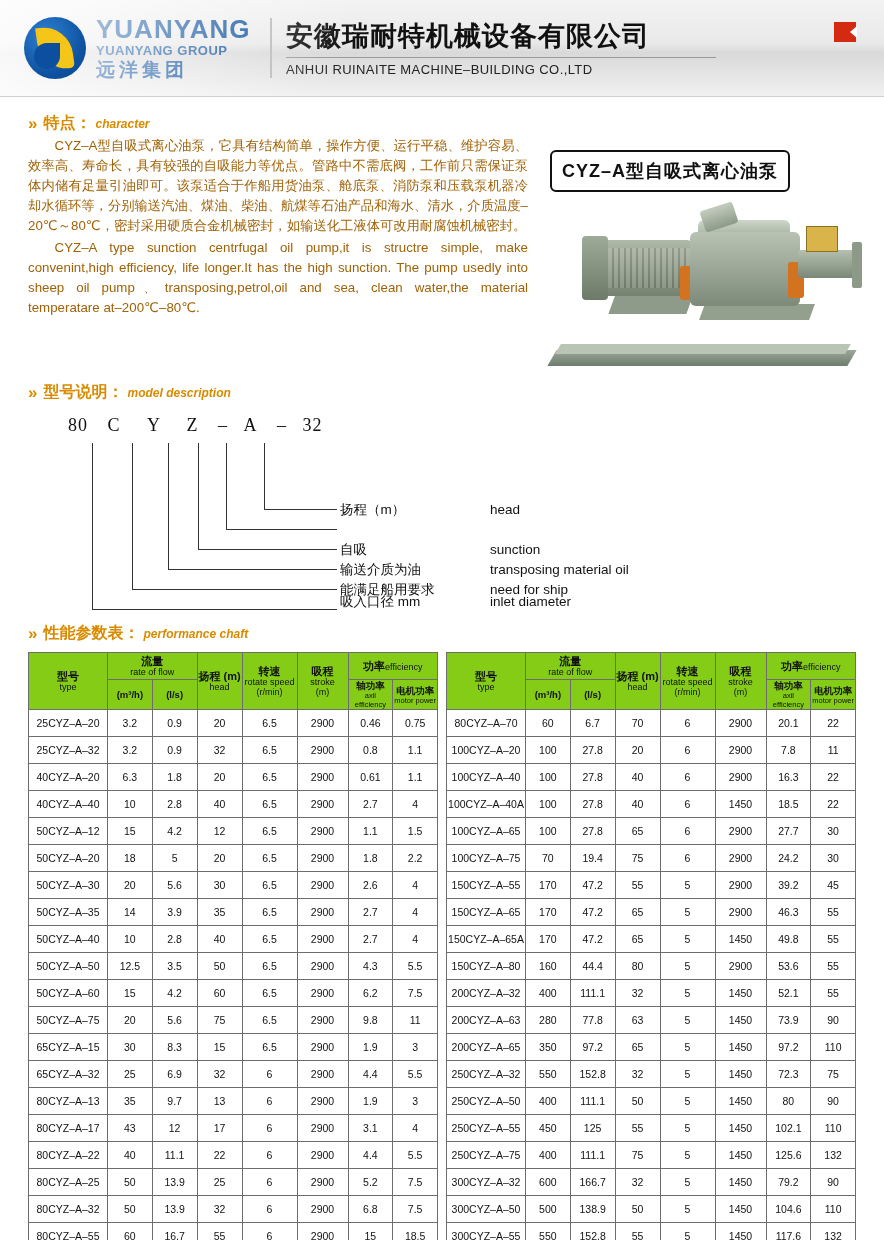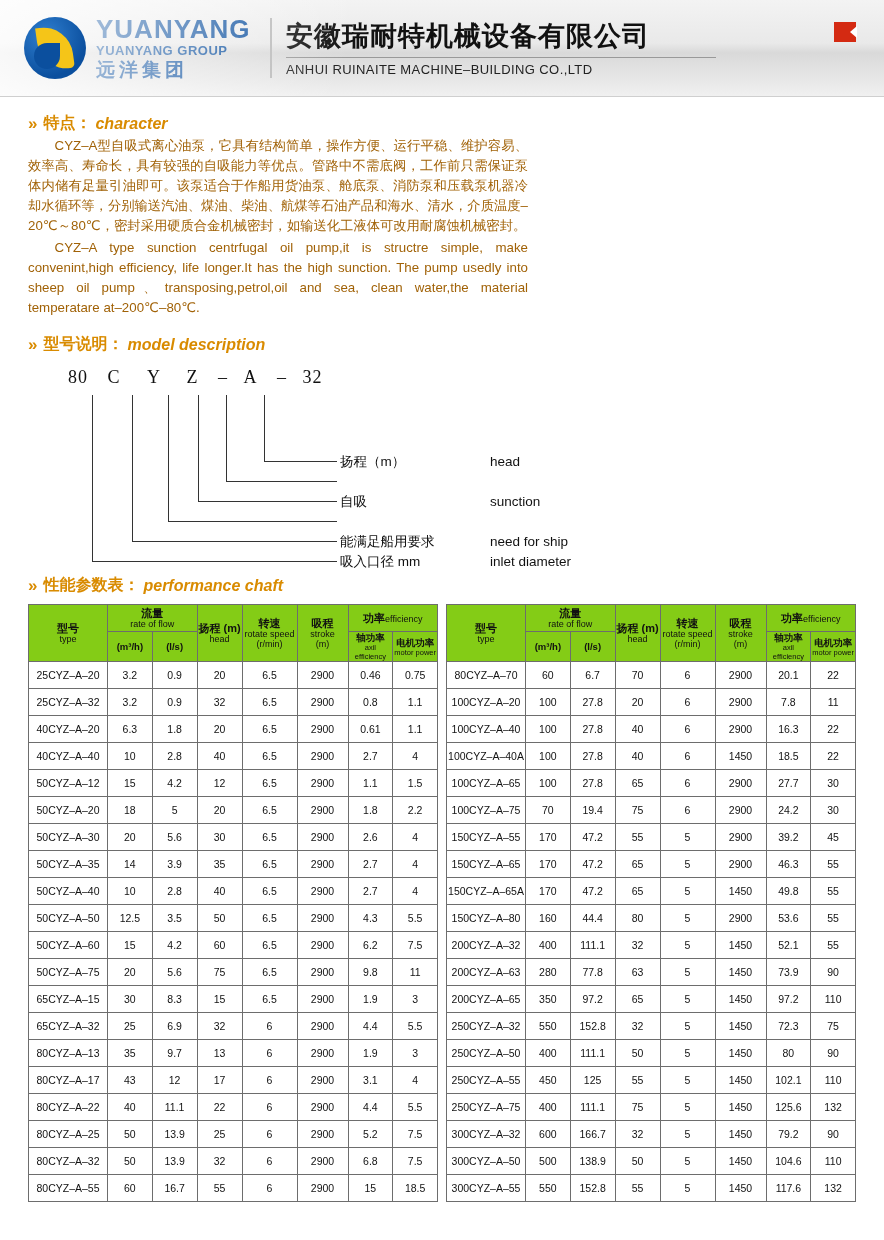--- a/index.html
+++ b/index.html
@@ -75,21 +75,21 @@
     border-top:6px solid transparent;border-bottom:6px solid transparent;border-right:7px solid #fff;
   }
 
   
   .content{padding:0 28px;}
   .sect-head{
     display:flex;align-items:center;margin-top:16px;margin-bottom:2px;
   }
   .chev{color:#d98b00;font-weight:bold;font-size:17px;margin-right:8px;letter-spacing:-2px;}
   .sect-cn{color:#d98b00;font-weight:bold;font-size:16px;}
-  .sect-en{color:#d98b00;font-weight:bold;font-size:16px;font-style:italic;margin-left:4px;}
+  .sect-en{color:#d98b00;font-weight:bold;font-size:12px;font-style:italic;margin-left:4px;}
 
   .para{
     font-size:13.3px;line-height:20px;color:#a16207;text-align:justify;
   }
   .para p{margin:0;text-indent:2em;}
   .para .en-p{text-indent:0;}
 
   .top-flex{display:flex;}
   .top-left{width:500px;flex:0 0 auto;}
   .top-right{flex:1 1 auto;position:relative;}
@@ -236,20 +236,39 @@
     <span class="sect-en">character</span>
   </div>
 
   <div class="top-flex">
     <div class="top-left">
       <div class="para">
         <p>CYZ–A型自吸式离心油泵，它具有结构简单，操作方便、运行平稳、维护容易、效率高、寿命长，具有较强的自吸能力等优点。管路中不需底阀，工作前只需保证泵体内储有足量引油即可。该泵适合于作船用货油泵、舱底泵、消防泵和压载泵机器冷却水循环等，分别输送汽油、煤油、柴油、航煤等石油产品和海水、清水，介质温度–20℃～80℃，密封采用硬质合金机械密封，如输送化工液体可改用耐腐蚀机械密封。</p>
         <p class="en-p" style="text-indent:2em;margin-top:2px;">CYZ–A type sunction centrfugal oil pump,it is structre simple, make convenint,high efficiency, life longer.It has the high sunction. The pump usedly into sheep oil pump、transposing,petrol,oil and sea, clean water,the material temperatare at–200℃–80℃.</p>
       </div>
     </div>
+    <div class="top-right">
+      <div class="prod-title">CYZ–A型自吸式离心油泵</div>
+      <div class="pump">
+        <div class="base"></div>
+          <div class="base2"></div>
+        <div class="legL"></div>
+          <div class="legR"></div>
+        <div class="motor"></div>
+          <div class="fan"></div>
+        <div class="coupling"></div>
+        <div class="bodytop"></div>
+          <div class="body"></div>
+        <div class="inlet"></div>
+        <div class="coupling2"></div>
+        <div class="outpipe"></div>
+          <div class="flange"></div>
+        <div class="plate"></div>
+      </div>
+    </div>
   </div>
 
   <div class="sect-head">
     <span class="chev">»</span>
     <span class="sect-cn">型号说明：</span>
     <span class="sect-en">model description</span>
   </div>
 
   <div class="model-wrap">
     <div class="model-code">
@@ -269,24 +288,27 @@
     <div class="leader" style="left:140px;top:34px;width:168px;height:126px;"></div>
     <div class="leader" style="left:104px;top:34px;width:204px;height:146px;"></div>
     <div class="leader" style="left:64px;top:34px;width:244px;height:166px;"></div>
 
     <div class="leg-item" style="left:312px;top:92px;">
       <span class="cn">扬程（m）</span><span class="en">head</span>
     </div>
     <div class="leg-item" style="left:312px;top:132px;">
       <span class="cn">自吸</span><span class="en">sunction</span>
     </div>
+    <div class="leg-item" style="left:312px;top:152px;">
+      <span class="cn">输送介质为油</span><span class="en">transposing material oil</span>
+    </div>
     <div class="leg-item" style="left:312px;top:172px;">
       <span class="cn">能满足船用要求</span><span class="en">need for ship</span>
     </div>
-    <div class="leg-item" style="left:312px;top:192px;">
+    <div class="leg-item" style="left:312px;top:184px;">
       <span class="cn">吸入口径 mm</span><span class="en">inlet diameter</span>
     </div>
   </div>
 
   <div class="sect-head" style="margin-top:4px;">
     <span class="chev">»</span>
     <span class="sect-cn">性能参数表：</span>
     <span class="sect-en">performance chaft</span>
   </div>
 

